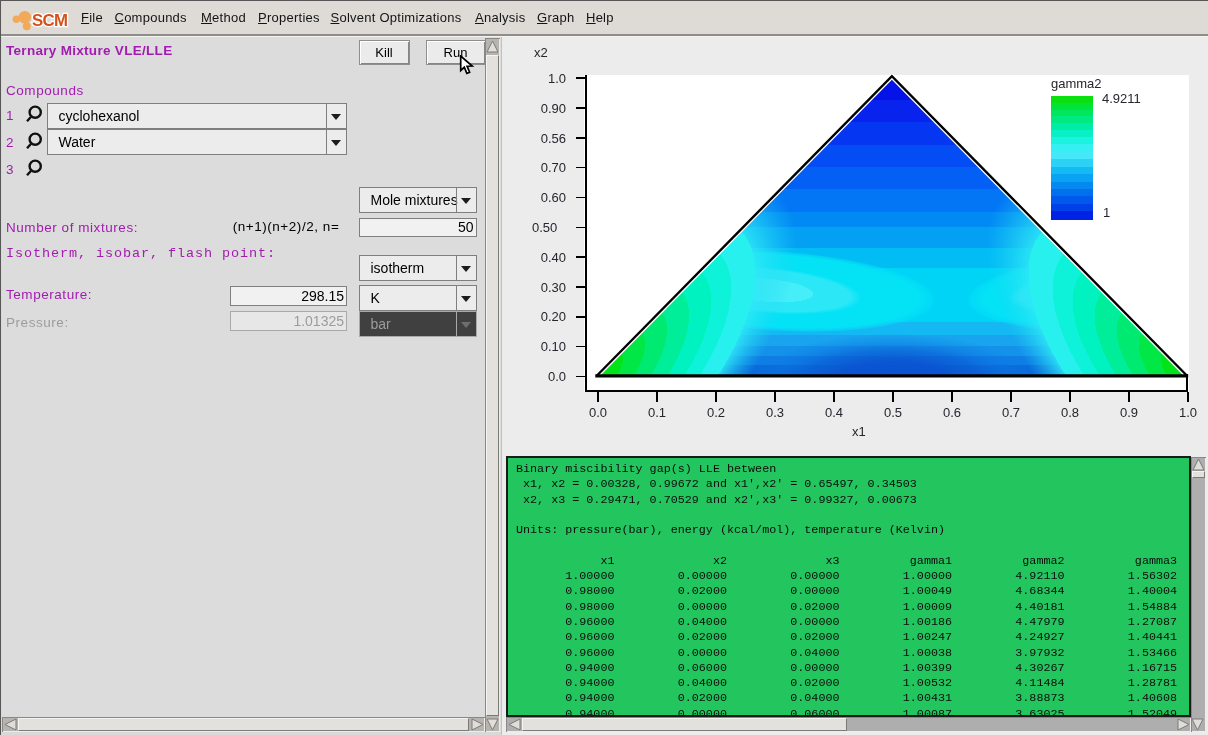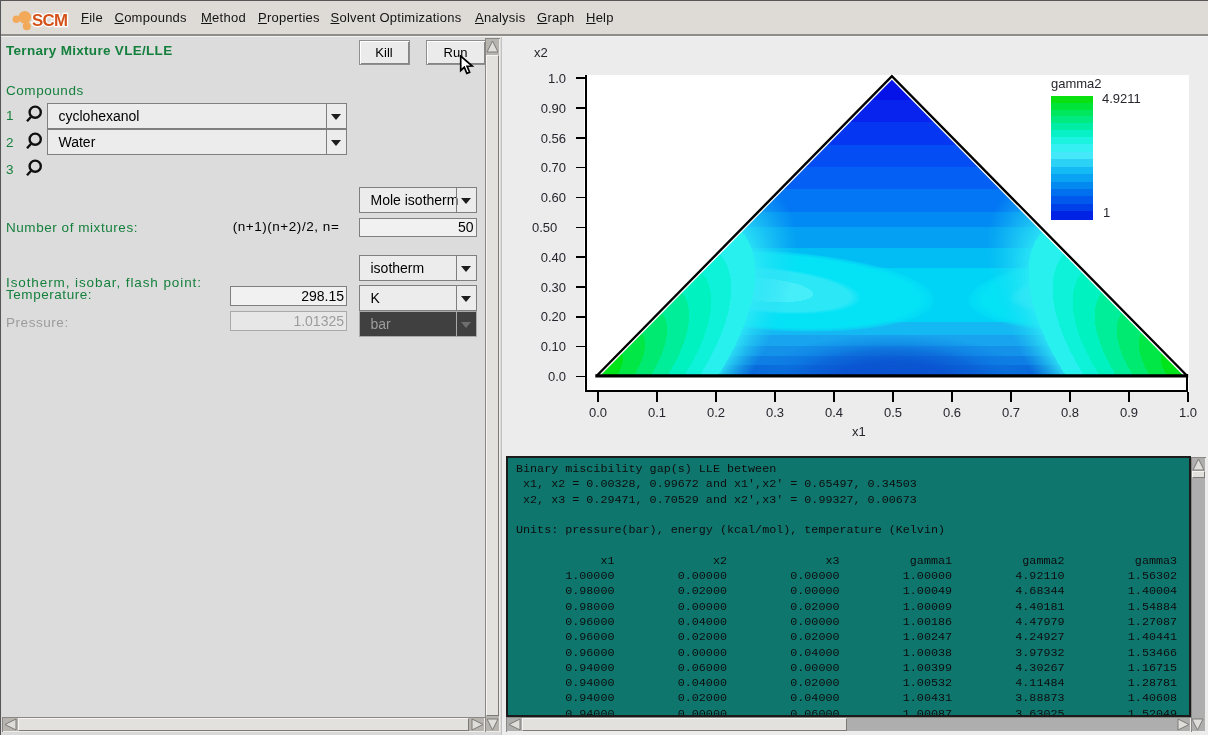--- a/index.html
+++ b/index.html
@@ -5,21 +5,21 @@
   #page{position:relative;width:1208px;height:735px;background:#d9d9d9;
         font-family:"Liberation Sans",sans-serif;overflow:hidden;
         border-top:1px solid #565656;border-left:1px solid #565656;box-sizing:border-box;}
   .abs{position:absolute;}
   
   #menubar{left:1px;top:0;width:1207px;height:33px;background:#dedbd7;}
   .mi{position:absolute;top:9px;font-size:13px;letter-spacing:0.25px;color:#141414;white-space:pre;}
   #menusep{left:0;top:33px;width:1208px;height:2px;background:#8f8d89;border-bottom:1px solid #f4f2ee;}
   
   #lp{left:1px;top:36px;width:499px;height:695px;background:#dcdcdc;}
-  .lbl{position:absolute;font-size:13.5px;letter-spacing:0.55px;color:#15803d;white-space:pre;}
+  .lbl{position:absolute;font-size:13.5px;letter-spacing:0.55px;color:#a21caf;white-space:pre;}
   .lblr{position:absolute;font-size:13.5px;letter-spacing:0.55px;color:#000;white-space:pre;text-align:right;}
   .gray{color:#9c9c9c;}
   .btn{position:absolute;background:#ebebeb;border:1px solid #8e8e8e;
        box-shadow:inset 1px 1px 0 #ffffff,inset -1px -1px 0 #868686;
        font-size:13px;color:#000;text-align:center;box-sizing:border-box;}
   .combo{position:absolute;background:#ececec;border:1px solid #7f7f7f;box-sizing:border-box;}
   .combo .txt{position:absolute;left:11px;top:50%;transform:translateY(-50%);font-size:14px;color:#000;white-space:pre;}
   .combo .sep{position:absolute;right:18.5px;top:0;width:1px;height:100%;background:#7f7f7f;}
   .combo .arr{position:absolute;right:4.5px;top:50%;margin-top:-2px;width:0;height:0;
       border-left:5px solid transparent;border-right:5px solid transparent;border-top:6px solid #1c1c1c;}
@@ -34,21 +34,21 @@
   
   .sbv,.sbh{position:absolute;background:#b7b4b0;box-shadow:inset 1px 1px 0 #8a8884,inset -1px -1px 0 #efedea;}
   .thumb{position:absolute;background:#e3e1de;border-top:1px solid #f6f4f0;border-left:1px solid #f6f4f0;
      border-right:1px solid #7c7a76;border-bottom:1px solid #7c7a76;box-sizing:border-box;}
   
   #rp{left:501px;top:36px;width:707px;height:699px;background:#ececec;}
   #plotwhite{left:583px;top:73.5px;width:605px;height:317.5px;background:#ffffff;}
   .tick{position:absolute;background:#000;}
   .axlbl{position:absolute;font-size:13px;color:#26262e;white-space:pre;}
   
-  #conFrame{left:505px;top:455px;width:685px;height:261px;background:#0f766e;
+  #conFrame{left:505px;top:455px;width:685px;height:261px;background:#22c55e;
      border:2px solid #1b1b1b;box-sizing:border-box;overflow:hidden;}
   #conText{position:absolute;left:8px;top:4px;font-family:"Liberation Mono",monospace;
      font-size:11.72px;line-height:15.3px;color:#0d0d0d;white-space:pre;}
 </style>
 </head><body>
 <div id="page">
 
   <div id="menubar" class="abs">
     <svg class="abs" style="left:8px;top:5px" width="60" height="26" viewBox="0 0 60 26">
       <circle cx="6.3" cy="13.2" r="3.7" fill="#f2a959"></circle>
@@ -91,31 +91,31 @@
       <span class="sep"></span>
       <span class="arr"></span>
     </div>
   <div class="combo" style="left:45.5px;top:128.2px;width:300px;height:26px;">
       <span class="txt">Water</span>
       <span class="sep"></span>
       <span class="arr"></span>
     </div>
 
   <div class="combo" style="left:357.5px;top:186px;width:118px;height:26px;">
-      <span class="txt">Mole isotherm</span>
+      <span class="txt">Mole mixtures</span>
       <span class="sep"></span>
       <span class="arr"></span>
     </div>
   <div class="entry" style="left:357.5px;top:216.5px;width:118px;height:19.5px;">
       <span>50</span>
     </div>
   <div class="lbl" style="left:5px;top:218.5px;">Number of mixtures:</div>
   <div class="lblr" style="left:225px;top:217.5px;width:120px;text-align:center;">(n+1)(n+2)/2, n=</div>
 
-  <div class="lbl" style="left:5px;top:274px;letter-spacing:0.9px;">Isotherm, isobar, flash point:</div>
+  <div class="lbl" style="left:5px;top:245px;letter-spacing:0.9px;font-family:Liberation Mono, monospace;">Isotherm, isobar, flash point:</div>
   <div class="combo" style="left:357.5px;top:253.5px;width:118px;height:26px;">
       <span class="txt">isotherm</span>
       <span class="sep"></span>
       <span class="arr"></span>
     </div>
 
   <div class="lbl" style="left:5px;top:286px;">Temperature:</div>
   <div class="entry" style="left:229px;top:284.5px;width:117px;height:20px;">
       <span>298.15</span>
     </div>

